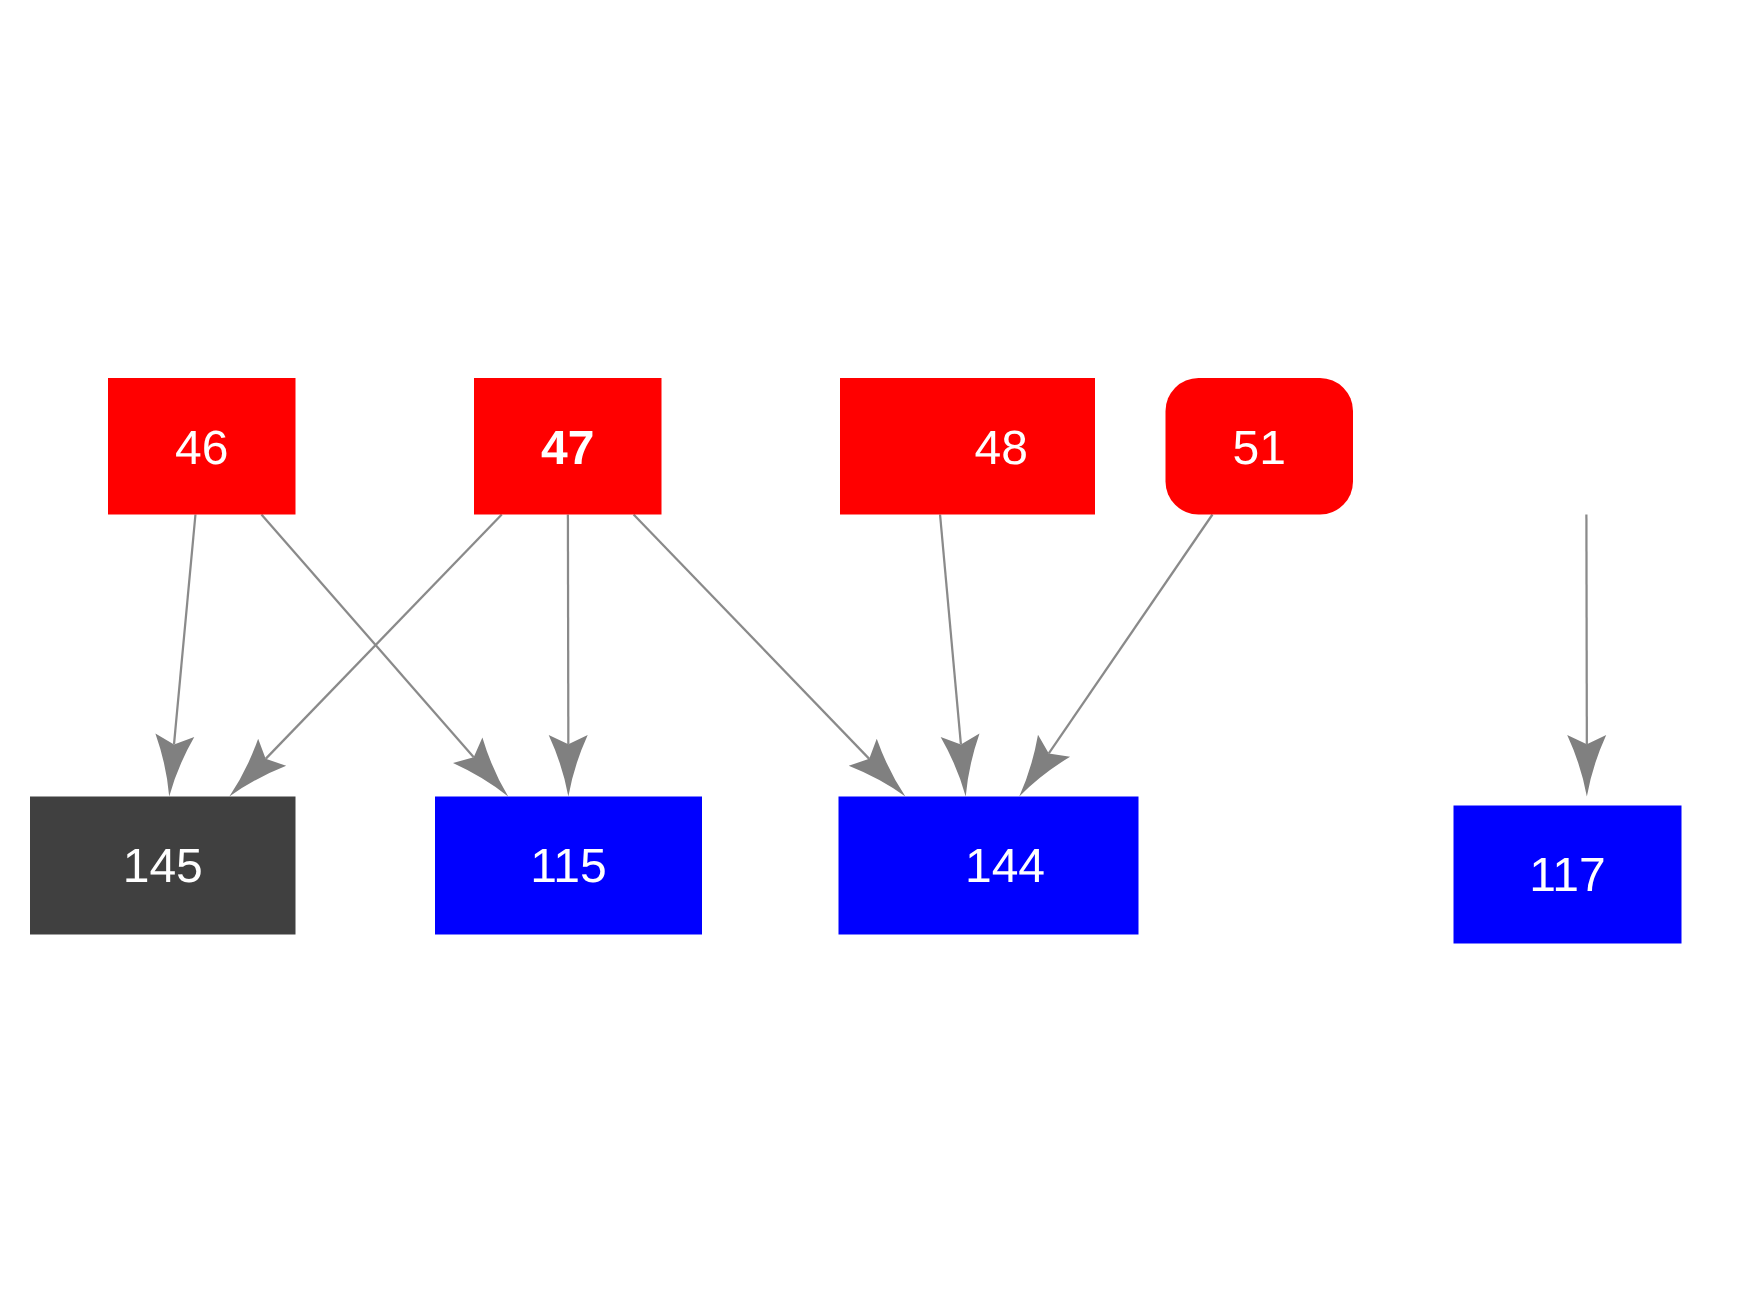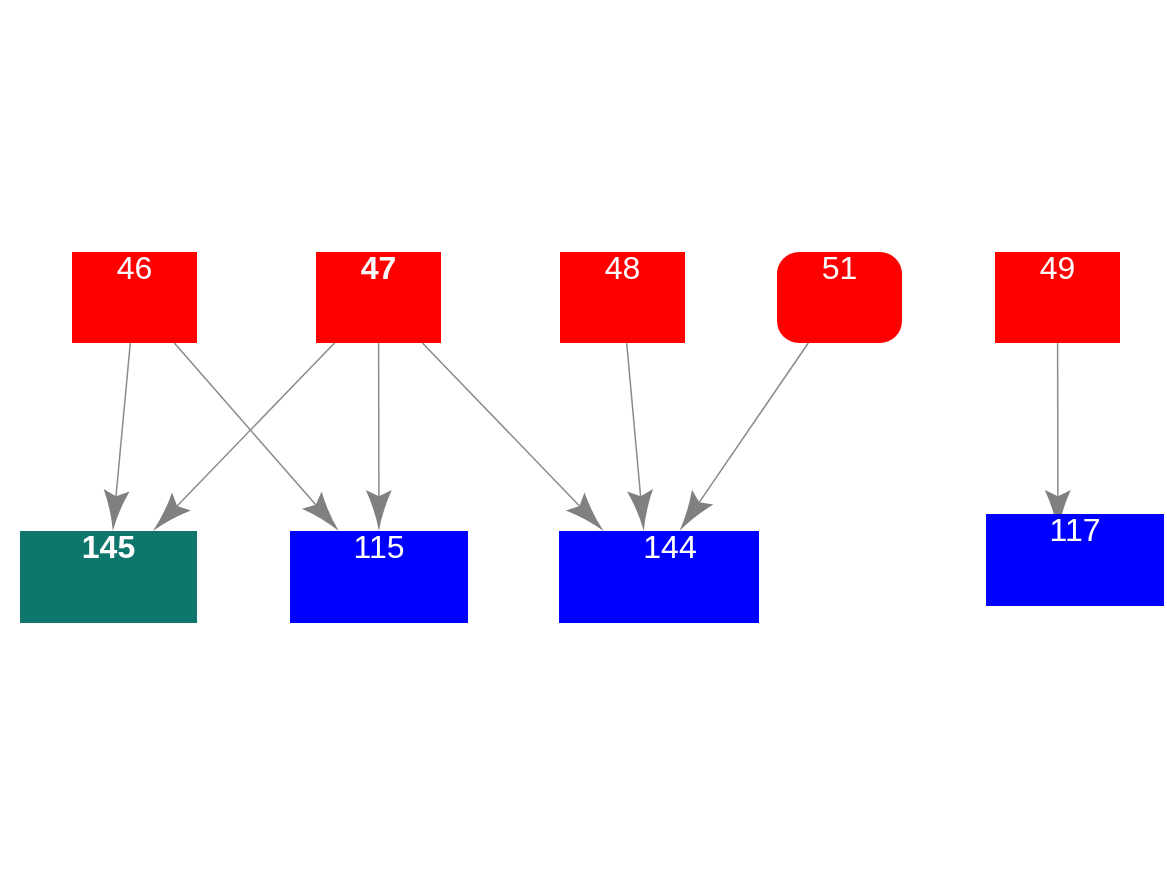--- a/index.html
+++ b/index.html
@@ -18,20 +18,21 @@
   #edges-svg {
     position: absolute;
     left: 0;
     top: 0;
     width: 1167px;
     height: 875px;
   }
   .graph-node {
     position: absolute;
     display: flex;
+    align-items: center;
     justify-content: center;
     color: #ffffff;
     font-size: 32px;
     line-height: 1;
     user-select: none;
   }
 </style>
 </head>
 <body>
 
@@ -54,34 +55,31 @@
       <line x1="1057.6" y1="343.0" x2="1057.9" y2="496.2" stroke="#8a8a8a" stroke-width="1.5"></line>
       <path d="M 1057.9 531.0 Q 1054.2 510.5 1044.8 490.0 L 1057.9 496.2 L 1070.8 490.0 Q 1061.5 510.5 1057.9 531.0 Z" fill="#808080"></path>
     </svg>
 
 <div class="graph-node" style="left: 72px; top: 252px; width: 125px; height: 91px; background: rgb(255, 0, 0); color: rgb(255, 255, 255);">
       <span>46</span>
     </div>
     <div class="graph-node" style="left: 316px; top: 252px; width: 125px; height: 91px; background: rgb(255, 0, 0); color: rgb(255, 255, 255); font-weight: bold;">
       <span>47</span>
     </div>
-    <div class="graph-node" style="left: 560px; top: 252px; width: 125px; height: 91px; background: rgb(255, 0, 0); color: rgb(255, 255, 255);">
+    <div class="graph-node" style="left: 560px; top: 252px; width: 125px; height: 91px; background: rgb(255, 0, 0); color: rgb(255, 255, 255); padding-left: 45px;">
       <span>48</span>
     </div>
     <div class="graph-node" style="left: 777px; top: 252px; width: 125px; height: 91px; background: rgb(255, 0, 0); color: rgb(255, 255, 255); border-radius: 22px;">
       <span>51</span>
     </div>
-    <div class="graph-node" style="left: 995px; top: 252px; width: 125px; height: 91px; background: rgb(255, 0, 0); color: rgb(255, 255, 255);">
-      <span>49</span>
-    </div>
-    <div class="graph-node" style="left: 20px; top: 531px; width: 177px; height: 92px; background: #0f766e; color: rgb(255, 255, 255); font-weight: bold;">
+    <div class="graph-node" style="left: 20px; top: 531px; width: 177px; height: 92px; background: #404040; color: rgb(255, 255, 255);">
       <span>145</span>
     </div>
     <div class="graph-node" style="left: 290px; top: 531px; width: 178px; height: 92px; background: rgb(0, 0, 255); color: rgb(255, 255, 255);">
       <span>115</span>
     </div>
     <div class="graph-node" style="left: 559px; top: 531px; width: 178px; height: 92px; background: rgb(0, 0, 255); color: rgb(255, 255, 255); padding-left: 22px;">
       <span>144</span>
     </div>
-    <div class="graph-node" style="left: 969px; top: 514px; width: 178px; height: 92px; background: rgb(0, 0, 255); color: rgb(255, 255, 255); margin-left: 17px;">
+    <div class="graph-node" style="left: 969px; top: 537px; width: 152px; height: 92px; background: rgb(0, 0, 255); color: rgb(255, 255, 255);">
       <span>117</span>
     </div>
   </div>
 
 </body></html>

